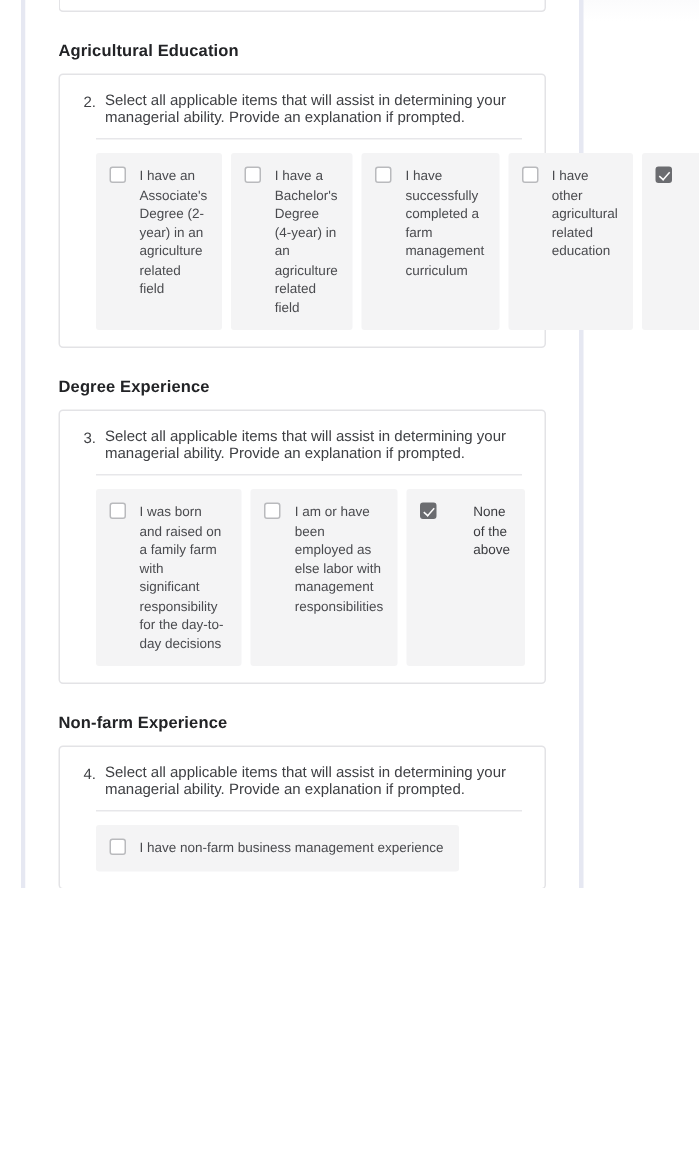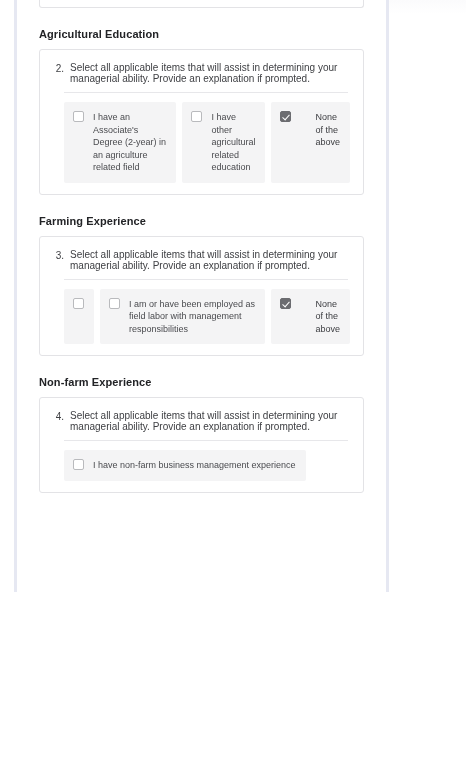--- a/index.html
+++ b/index.html
@@ -188,44 +188,53 @@
               <div class="q-text">Select all applicable items that will assist in determining your managerial ability. Provide an explanation if prompted.</div>
             </div>
             <div class="q-rule"></div>
             <div class="options">
               <div class="option">
                 <span class="checkbox"></span>
                 <span class="option-label">I have an Associate's Degree (2-year) in an agriculture related field</span>
               </div>
               <div class="option">
                 <span class="checkbox"></span>
+                <span class="option-label">I have a Bachelor's Degree (4-year) in an agriculture related field</span>
+              </div>
+              <div class="option">
+                <span class="checkbox"></span>
+                <span class="option-label">I have successfully completed a farm management curriculum</span>
+              </div>
+              <div class="option">
+                <span class="checkbox"></span>
                 <span class="option-label">I have other agricultural related education</span>
               </div>
               <div class="option checked">
                 <span class="checkbox checked"></span>
                 <span class="option-label">None of the above</span>
               </div>
             </div>
           </div>
         </div>
         <div class="section">
-          <div class="section-title">Farming Experience</div>
+          <div class="section-title">Degree Experience</div>
           <div class="card">
             <div class="question">
               <div class="q-num">3.</div>
               <div class="q-text">Select all applicable items that will assist in determining your managerial ability. Provide an explanation if prompted.</div>
             </div>
             <div class="q-rule"></div>
             <div class="options">
               <div class="option">
                 <span class="checkbox"></span>
-              </div>
-              <div class="option">
-                <span class="checkbox"></span>
-                <span class="option-label">I am or have been employed as field labor with management responsibilities</span>
+                <span class="option-label">I was born and raised on a family farm with significant responsibility for the day-to-day decisions</span>
+              </div>
+              <div class="option">
+                <span class="checkbox"></span>
+                <span class="option-label">I am or have been employed as else labor with management responsibilities</span>
               </div>
               <div class="option checked">
                 <span class="checkbox checked"></span>
                 <span class="option-label">None of the above</span>
               </div>
             </div>
           </div>
         </div>
         <div class="section">
           <div class="section-title">Non-farm Experience</div>

